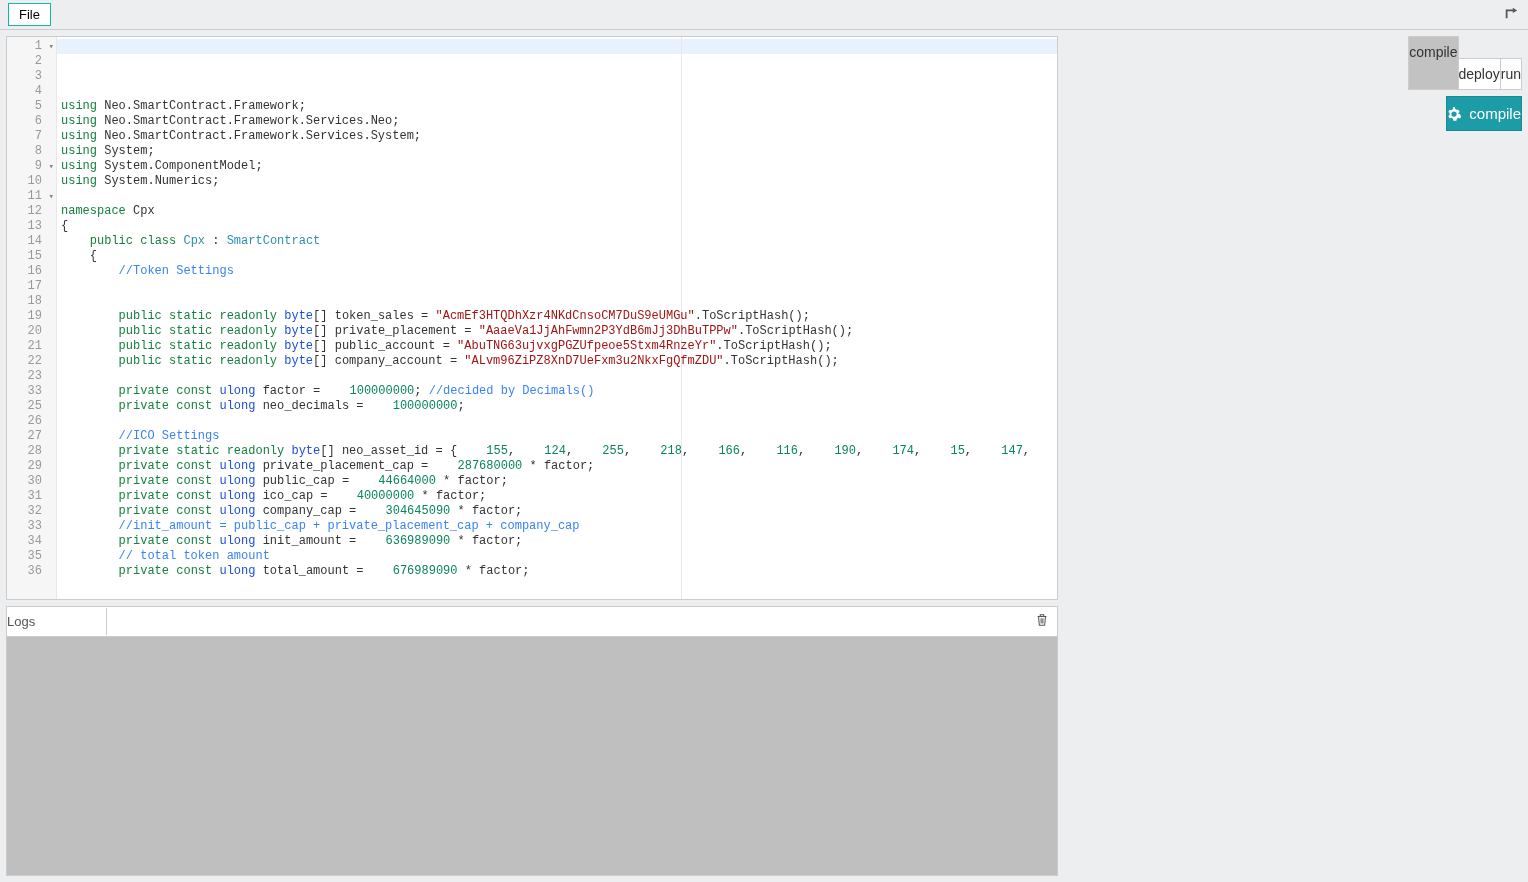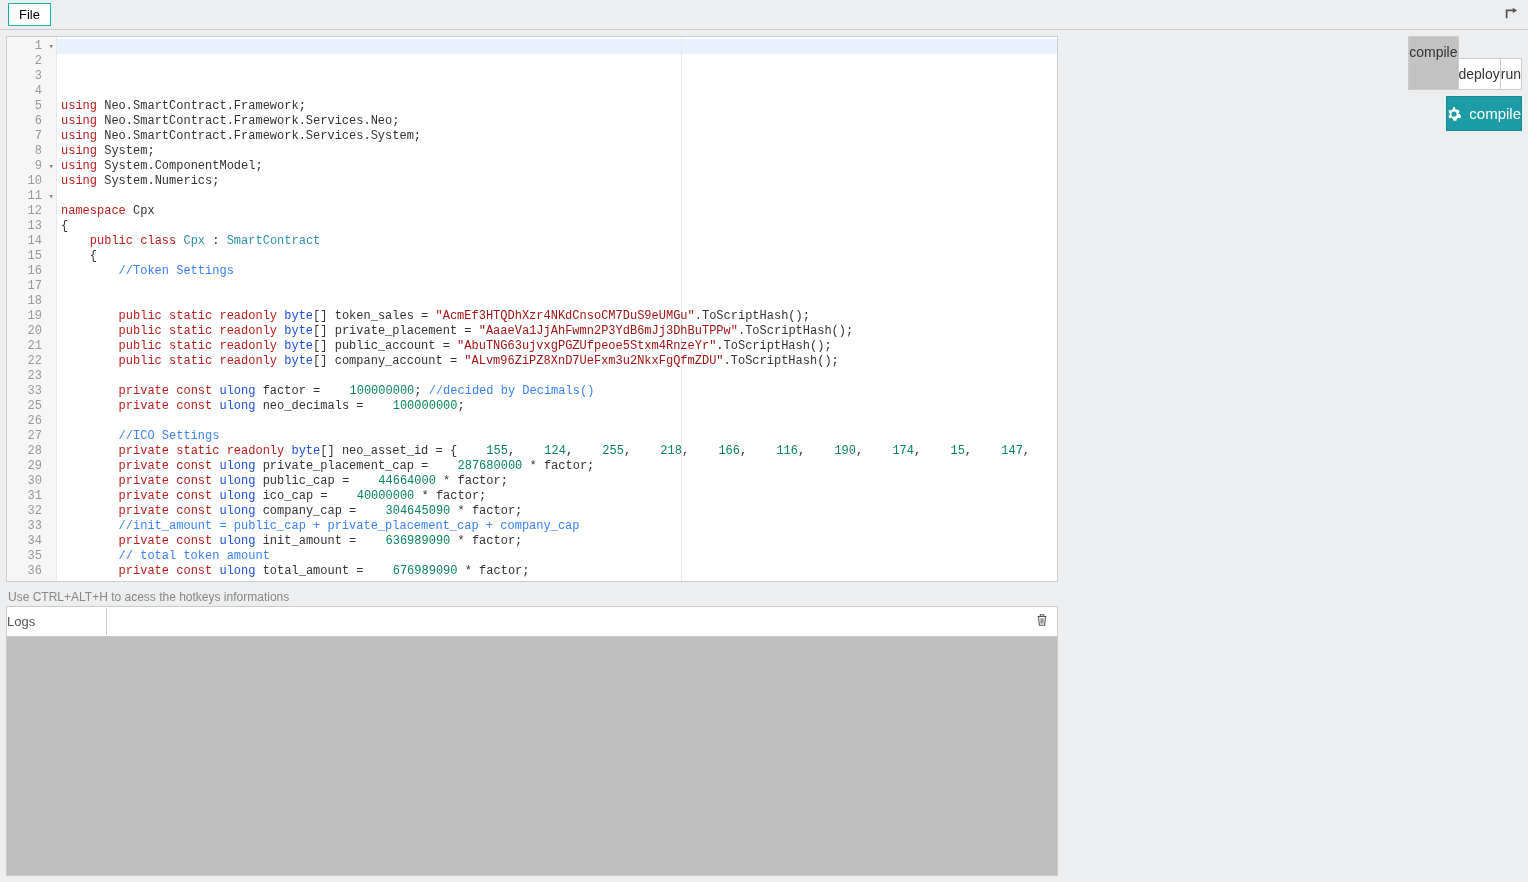--- a/index.html
+++ b/index.html
@@ -11,21 +11,21 @@
 .left-col { flex: 1; display: flex; flex-direction: column; min-width: 0; }
 .right-col { width: 464px; padding: 6px; background: #eceeef; display: flex; flex-direction: column; align-items: flex-end; }
 .editor-wrap { flex: 1; margin: 6px; border: 1px solid #ccc; background: #fff; display: flex; overflow: hidden; position: relative; min-height: 0; }
 .gutter { width: 50px; background: #f6f6f6; border-right: 1px solid #e8e8e8; color: #999; text-align: right; font-family: Menlo, Monaco, "Courier New", monospace; font-size: 12px; line-height: 15px; padding-top: 2px; user-select: none; }
 .gutter .ln { padding-right: 14px; position: relative; height: 15px; }
 .gutter .fold { position: absolute; right: 2px; top: 1px; font-size: 9px; color: #888; }
 .code { flex: 1; font-family: Menlo, Monaco, "Courier New", monospace; font-size: 12px; line-height: 15px; padding: 2px 4px 2px 4px; white-space: pre; overflow: hidden; color: #333; position: relative; }
 .code .line { height: 15px; }
 .code .active-line { background: #e8f2fe; position: absolute; left: 0; right: 0; top: 2px; height: 15px; z-index: 0; }
 .code .lines { position: relative; z-index: 1; }
-.kw { color: #b91c1c; }
+.kw { color: #15803d; }
 .type { color: #1d4ed8; }
 .ident { color: #333; }
 .str { color: #a31515; }
 .num { color: #098658; margin-left: 22px; }
 .cmt { color: #3b82f6; font-family: Liberation Mono, monospace; }
 .class { color: #2b91af; }
 .print-margin { position: absolute; top: 0; bottom: 0; left: 624px; width: 1px; background: #e8e8e8; }
 .hint { color: #888; font-size: 12px; padding: 2px 8px; }
 .logs-panel { margin: 0 6px 6px 6px; display: flex; flex-direction: column; flex: 0 0 270px; }
 .logs-tabs { display: flex; border: 1px solid #ccc; border-bottom: none; background: #fff; align-items: center; height: 30px; }
@@ -94,21 +94,20 @@
           <div class="ln">34</div>
           <div class="ln">35</div>
           <div class="ln">36</div>
         </div>
       <div class="code">
         <div class="active-line"></div>
         <div class="print-margin"></div>
         <div class="lines" id="code-lines"><div class="line"><span class="kw">using</span><span class="ident"> Neo.SmartContract.Framework;</span></div><div class="line"><span class="kw">using</span><span class="ident"> Neo.SmartContract.Framework.Services.Neo;</span></div><div class="line"><span class="kw">using</span><span class="ident"> Neo.SmartContract.Framework.Services.System;</span></div><div class="line"><span class="kw">using</span><span class="ident"> System;</span></div><div class="line"><span class="kw">using</span><span class="ident"> System.ComponentModel;</span></div><div class="line"><span class="kw">using</span><span class="ident"> System.Numerics;</span></div><div class="line"></div><div class="line"><span class="kw">namespace</span><span class="ident"> Cpx</span></div><div class="line"><span class="ident">{</span></div><div class="line"><span class="ident">    </span><span class="kw">public</span><span class="ident"> </span><span class="kw">class</span><span class="ident"> </span><span class="class">Cpx</span><span class="ident"> : </span><span class="class">SmartContract</span></div><div class="line"><span class="ident">    {</span></div><div class="line"><span class="ident">        </span><span class="cmt">//Token Settings</span></div><div class="line"></div><div class="line"></div><div class="line"><span class="ident">        </span><span class="kw">public</span><span class="ident"> </span><span class="kw">static</span><span class="ident"> </span><span class="kw">readonly</span><span class="ident"> </span><span class="type">byte</span><span class="ident">[] token_sales = </span><span class="str">"AcmEf3HTQDhXzr4NKdCnsoCM7DuS9eUMGu"</span><span class="ident">.ToScriptHash();</span></div><div class="line"><span class="ident">        </span><span class="kw">public</span><span class="ident"> </span><span class="kw">static</span><span class="ident"> </span><span class="kw">readonly</span><span class="ident"> </span><span class="type">byte</span><span class="ident">[] private_placement = </span><span class="str">"AaaeVa1JjAhFwmn2P3YdB6mJj3DhBuTPPw"</span><span class="ident">.ToScriptHash();</span></div><div class="line"><span class="ident">        </span><span class="kw">public</span><span class="ident"> </span><span class="kw">static</span><span class="ident"> </span><span class="kw">readonly</span><span class="ident"> </span><span class="type">byte</span><span class="ident">[] public_account = </span><span class="str">"AbuTNG63ujvxgPGZUfpeoe5Stxm4RnzeYr"</span><span class="ident">.ToScriptHash();</span></div><div class="line"><span class="ident">        </span><span class="kw">public</span><span class="ident"> </span><span class="kw">static</span><span class="ident"> </span><span class="kw">readonly</span><span class="ident"> </span><span class="type">byte</span><span class="ident">[] company_account = </span><span class="str">"ALvm96ZiPZ8XnD7UeFxm3u2NkxFgQfmZDU"</span><span class="ident">.ToScriptHash();</span></div><div class="line"></div><div class="line"><span class="ident">        </span><span class="kw">private</span><span class="ident"> </span><span class="kw">const</span><span class="ident"> </span><span class="type">ulong</span><span class="ident"> factor = </span><span class="num">100000000</span><span class="ident">; </span><span class="cmt">//decided by Decimals()</span></div><div class="line"><span class="ident">        </span><span class="kw">private</span><span class="ident"> </span><span class="kw">const</span><span class="ident"> </span><span class="type">ulong</span><span class="ident"> neo_decimals = </span><span class="num">100000000</span><span class="ident">;</span></div><div class="line"></div><div class="line"><span class="ident">        </span><span class="cmt">//ICO Settings</span></div><div class="line"><span class="ident">        </span><span class="kw">private</span><span class="ident"> </span><span class="kw">static</span><span class="ident"> </span><span class="kw">readonly</span><span class="ident"> </span><span class="type">byte</span><span class="ident">[] neo_asset_id = { </span><span class="num">155</span><span class="ident">, </span><span class="num">124</span><span class="ident">, </span><span class="num">255</span><span class="ident">, </span><span class="num">218</span><span class="ident">, </span><span class="num">166</span><span class="ident">, </span><span class="num">116</span><span class="ident">, </span><span class="num">190</span><span class="ident">, </span><span class="num">174</span><span class="ident">, </span><span class="num">15</span><span class="ident">, </span><span class="num">147</span><span class="ident">, </span><span class="num">14</span><span class="ident">, </span><span class="num">190</span><span class="ident">, </span><span class="num">96</span><span class="ident">, </span><span class="num">133</span><span class="ident">, </span><span class="num">175</span><span class="ident">, </span><span class="num">144</span><span class="ident">,</span></div><div class="line"><span class="ident">        </span><span class="kw">private</span><span class="ident"> </span><span class="kw">const</span><span class="ident"> </span><span class="type">ulong</span><span class="ident"> private_placement_cap = </span><span class="num">287680000</span><span class="ident"> * factor;</span></div><div class="line"><span class="ident">        </span><span class="kw">private</span><span class="ident"> </span><span class="kw">const</span><span class="ident"> </span><span class="type">ulong</span><span class="ident"> public_cap = </span><span class="num">44664000</span><span class="ident"> * factor;</span></div><div class="line"><span class="ident">        </span><span class="kw">private</span><span class="ident"> </span><span class="kw">const</span><span class="ident"> </span><span class="type">ulong</span><span class="ident"> ico_cap = </span><span class="num">40000000</span><span class="ident"> * factor;</span></div><div class="line"><span class="ident">        </span><span class="kw">private</span><span class="ident"> </span><span class="kw">const</span><span class="ident"> </span><span class="type">ulong</span><span class="ident"> company_cap = </span><span class="num">304645090</span><span class="ident"> * factor;</span></div><div class="line"><span class="ident">        </span><span class="cmt">//init_amount = public_cap + private_placement_cap + company_cap</span></div><div class="line"><span class="ident">        </span><span class="kw">private</span><span class="ident"> </span><span class="kw">const</span><span class="ident"> </span><span class="type">ulong</span><span class="ident"> init_amount = </span><span class="num">636989090</span><span class="ident"> * factor;</span></div><div class="line"><span class="ident">        </span><span class="cmt">// total token amount</span></div><div class="line"><span class="ident">        </span><span class="kw">private</span><span class="ident"> </span><span class="kw">const</span><span class="ident"> </span><span class="type">ulong</span><span class="ident"> total_amount = </span><span class="num">676989090</span><span class="ident"> * factor;</span></div><div class="line"></div></div>
       </div>
     </div>
-    <div class="hint">Use CTRL+ALT+H to acess the hotkeys informations</div>
     <div class="logs-panel">
       <div class="logs-tabs">
         <div class="logs-tab">Logs</div>
         <div class="logs-spacer"></div>
         <div class="trash-icon">
           <svg width="14" height="14" viewBox="0 0 16 16" fill="none" stroke="currentColor" stroke-width="1.2">
               <path d="M3 4h10M6 4V2h4v2M4 4l1 10h6l1-10M7 6v6M9 6v6"></path>
             </svg>
         </div>
       </div>

